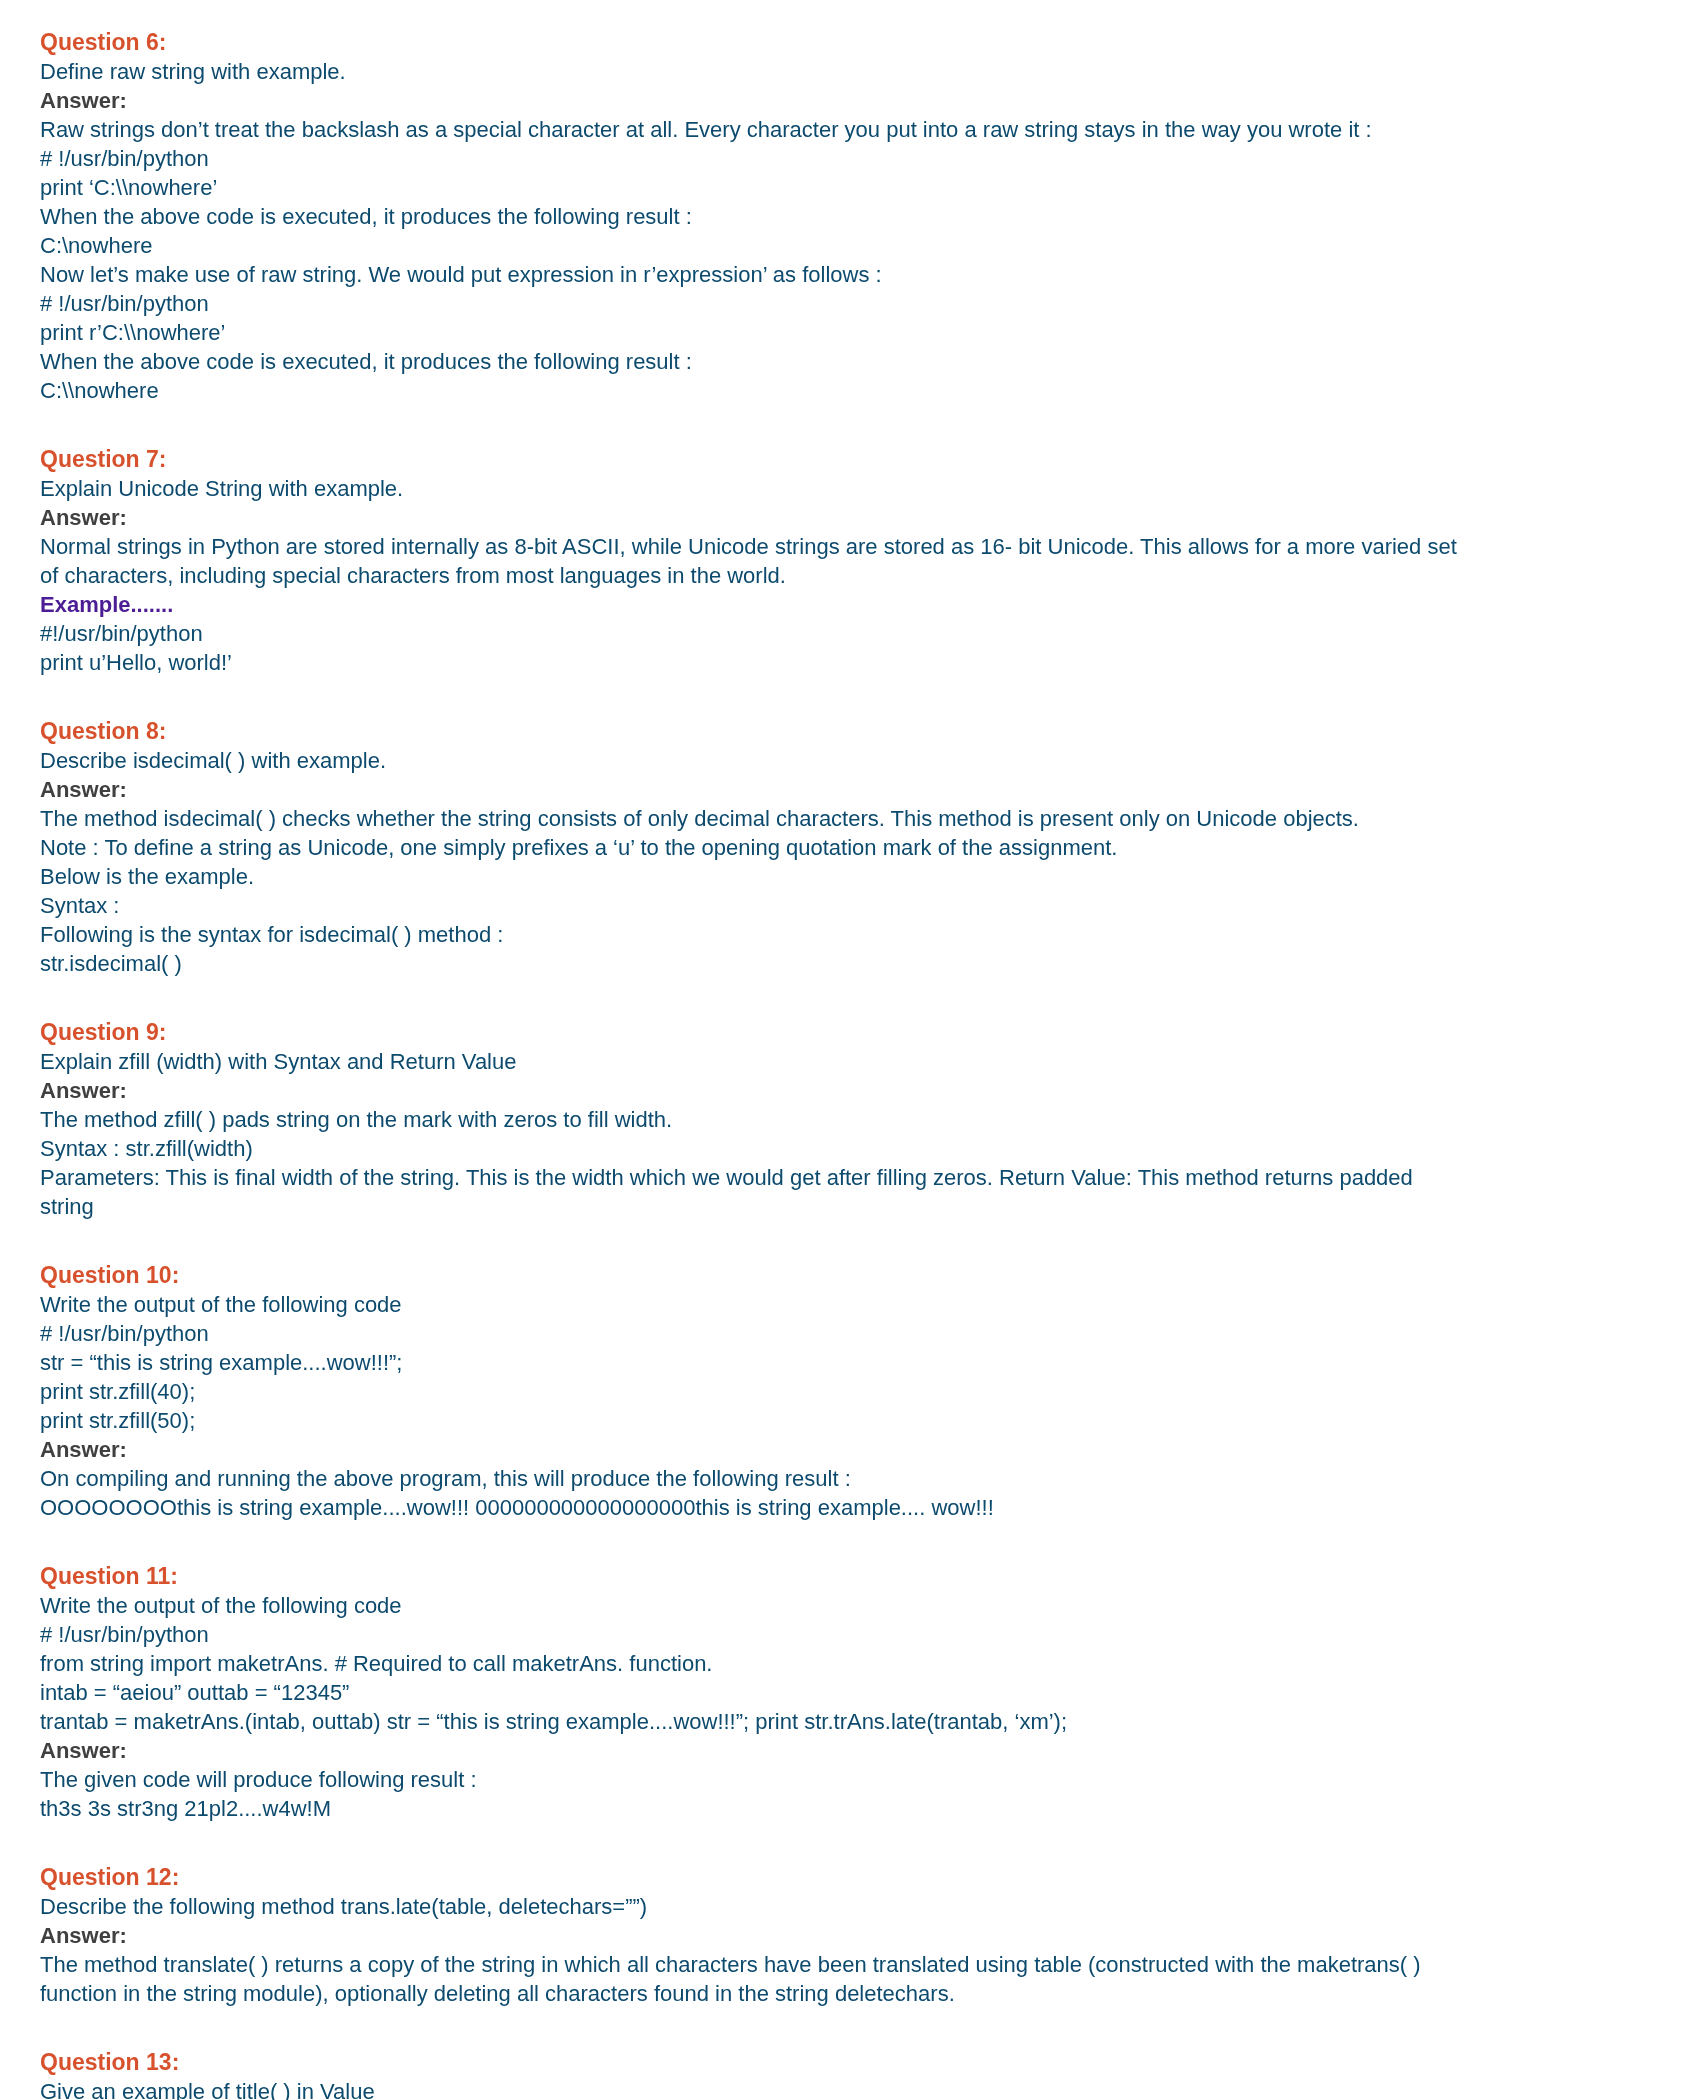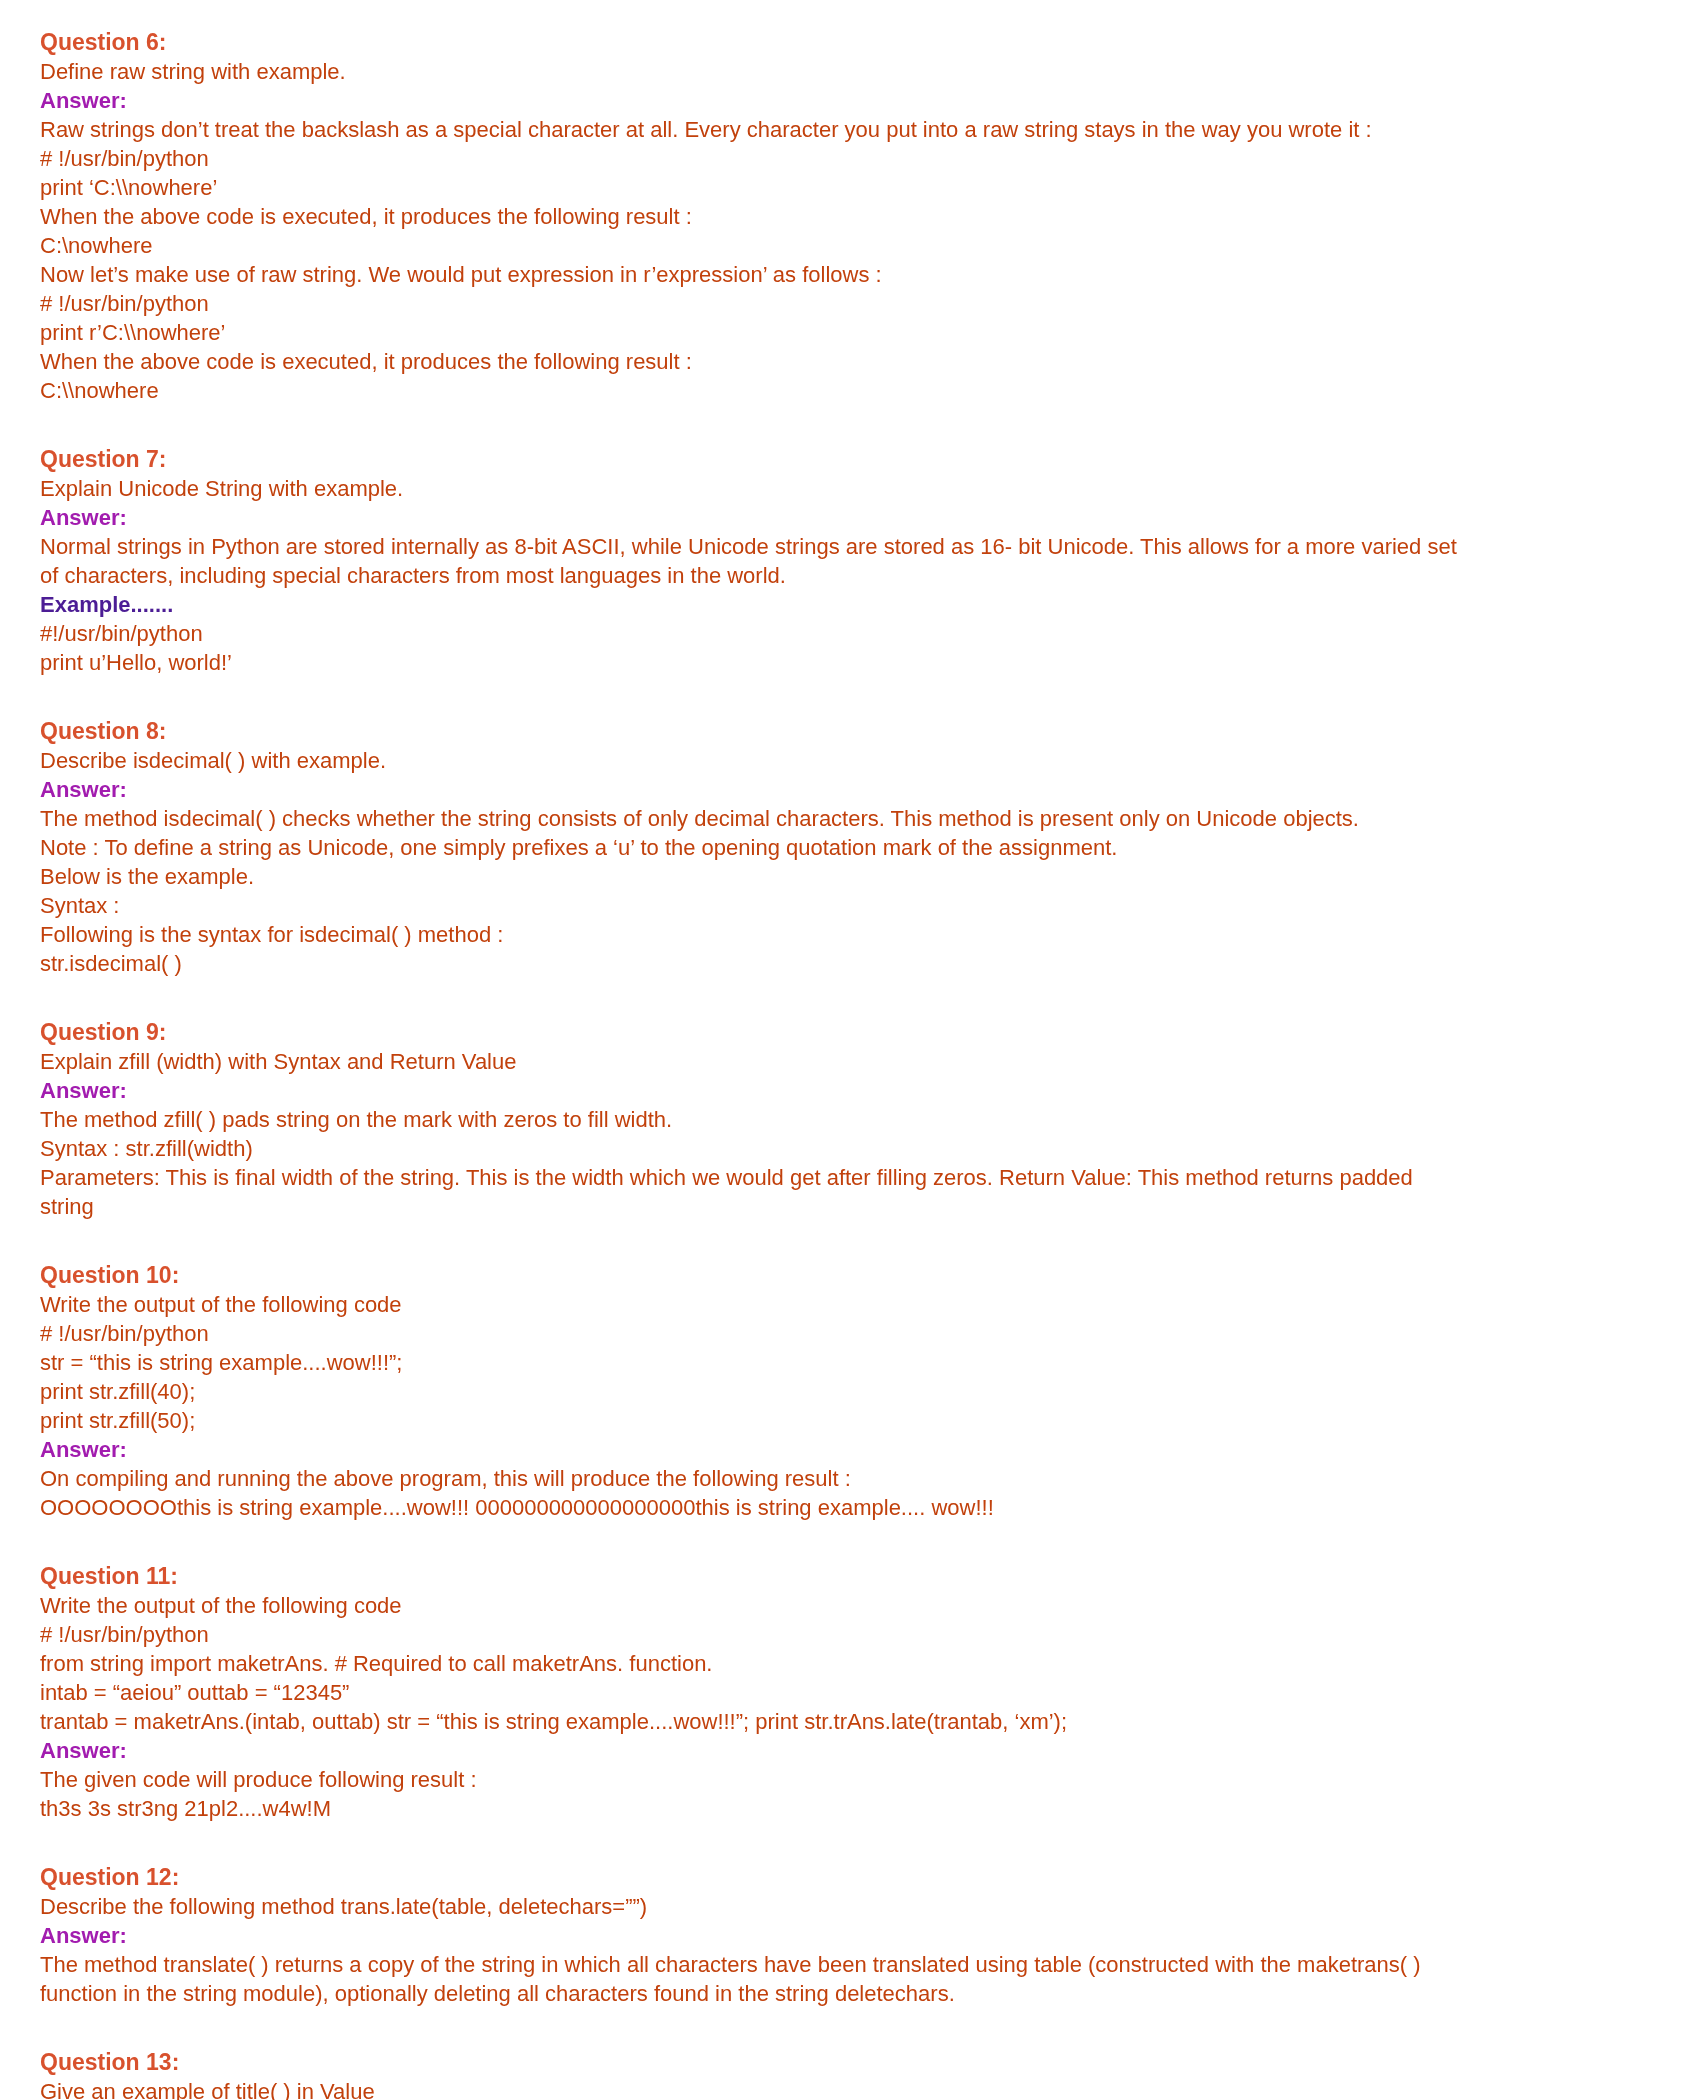--- a/index.html
+++ b/index.html
@@ -23,25 +23,25 @@
   .q-block + .q-block { margin-top: 40px; }
   .q-heading {
     margin: 0;
     font-size: 23px;
     line-height: 29px;
     font-weight: bold;
     color: #d8512d;
   }
   .q-line {
     white-space: nowrap;
-    color: #c2410c;
+    color: #0c4a6e;
   }
   .q-line.answer-label {
     font-weight: bold;
-    color: #a21caf;
+    color: #404040;
   }
   .q-line.example-label {
     font-weight: bold;
     color: #4c1d95;
   }
 </style>
 </head>
 <body>
 
 <div class="page" id="page-root">

